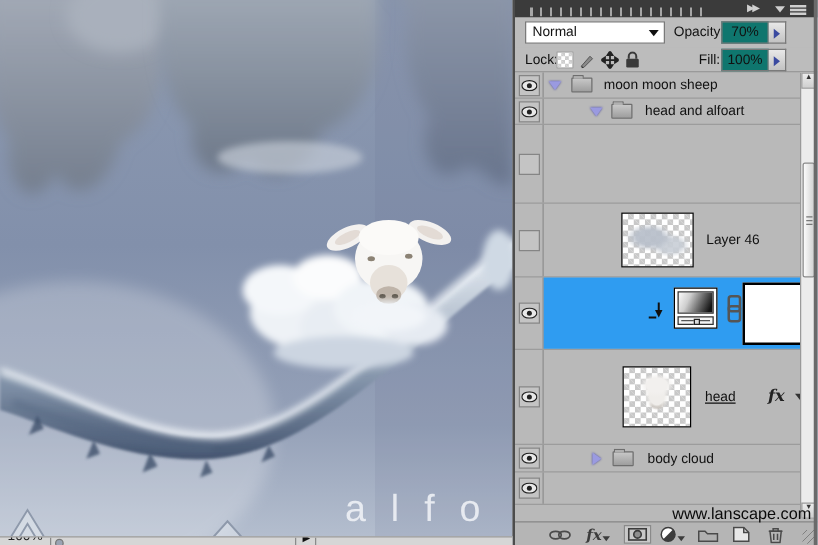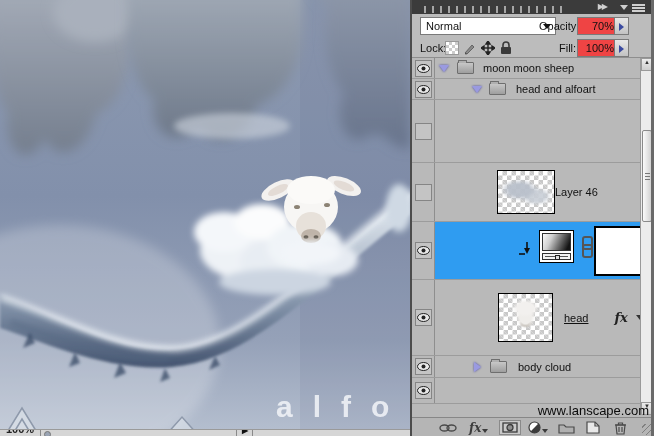--- a/index.html
+++ b/index.html
@@ -1,20 +1,20 @@
 <!DOCTYPE html>
 <html><head>
 <meta charset="utf-8">
 <style>
   * { margin:0; padding:0; box-sizing:border-box; }
   html,body { width:654px; height:436px; overflow:hidden; }
   body { font-family:"Liberation Sans", sans-serif; background:#b9b9b9; position:relative; }
 
   
-  .canvas-area { position:absolute; left:0; top:0; width:410px; height:436px; background:#8694ae;font-weight:bold; }
+  .canvas-area { position:absolute; left:0; top:0; width:410px; height:436px; background:#8694ae; }
   .canvas-area svg { display:block; }
 
   
   .status-strip { position:absolute; left:0; top:429px; width:410px; height:7px;
     background:#d6d6d6; border-top:1px solid #9a9a9a; overflow:hidden; z-index:5; }
   .status-zoom { display:block; margin-top:-7px; padding-left:6px; font-size:11px; color:#222; }
   .status-div { position:absolute; top:0; width:1px; height:7px; background:#8a8a8a; }
   .status-arrow { position:absolute; left:242px; top:-4px; font-size:8px; color:#111; }
   .status-icon { position:absolute; left:44px; top:1px; width:7px; height:7px; border-radius:50%;
     background:#9aa4b4; border:1px solid #777; }
@@ -29,27 +29,27 @@
     background:repeating-linear-gradient(90deg,#b9b9b9 0 2px, transparent 2px 8px); opacity:.85; }
   .collapse-icon { position:absolute; right:48px; top:2px; color:#cfcfcf; font-size:8px; letter-spacing:-2px; }
   .panelmenu-icon { position:absolute; right:8px; top:3px; width:26px; height:9px; }
   .panelmenu-icon .tri { position:absolute; left:0; top:2px; width:0; height:0;
     border-left:4px solid transparent; border-right:4px solid transparent; border-top:5px solid #cfcfcf; }
   .panelmenu-icon .bars { position:absolute; left:12px; top:1px; width:13px; height:2px; background:#cfcfcf;
     box-shadow:0 3px 0 #cfcfcf, 0 6px 0 #cfcfcf; }
 
   
   .blendrow { position:absolute; left:0; top:14px; width:242px; height:24px; background:#bcbcbc; }
-  .select-box { position:absolute; left:8px; top:3px; width:136px; height:18px; background:#fff;
+  .select-box { position:absolute; left:8px; top:3px; width:112px; height:18px; background:#fff;
     border:1px solid #7a7a7a; font-size:11px; color:#111; line-height:16px; padding-left:5px; }
   .select-box .dd { position:absolute; right:4px; top:6px; width:0; height:0;
     border-left:4px solid transparent; border-right:4px solid transparent; border-top:5px solid #111; }
   .flabel { position:absolute; top:6px; font-size:11px; color:#111; }
-  .field { position:absolute; top:3px; width:38px; height:18px; background:#ef4444; border:1px solid #7a7a7a;
-    font-size:11px; color:#111; line-height:16px; text-align:right; }
+  .field { position:absolute; top:3px; width:38px; height:18px; background:#0f766e; border:1px solid #7a7a7a;
+    font-size:11px; color:#111; line-height:16px; text-align:center; }
   .spin { position:absolute; top:3px; width:14px; height:18px; background:linear-gradient(#e8e8e8,#c2c2c2);
     border:1px solid #7a7a7a; border-left:none; }
   .spin::after { content:""; position:absolute; left:4px; top:5px; width:0; height:0;
     border-top:4px solid transparent; border-bottom:4px solid transparent; border-left:5px solid #3a4aa0; }
 
   
   .lockrow { position:absolute; left:0; top:38px; width:242px; height:20px; background:#bcbcbc;
     border-bottom:1px solid #8e8e8e; }
   .lockicons { position:absolute; left:33px; top:3px; display:flex; gap:4px; }
   .licon { width:14px; height:14px; position:relative; }
@@ -342,21 +342,21 @@
     </div>
 
     <div class="lrow" style="height:59px">
       <div class="eyecell">
           <span class="well"></span>
         </div>
       <div class="rowcontent">
         <div class="thumb" style="margin-left:62px; width:58px; height:44px">
           <div class="cloudblob"></div>
         </div>
-        <span class="lname" style="">Layer 46</span>
+        <span class="lname" style="margin-left:10px">Layer 46</span>
       </div>
     </div>
 
     <div class="lrow selected" style="height:58px">
       <div class="eyecell">
           <span class="well">
         <svg width="13" height="9">
               <ellipse cx="6.5" cy="4.5" rx="6" ry="4" fill="#e8e8e8" stroke="#222"></ellipse>
               <circle cx="6.5" cy="4.5" r="2" fill="#222"></circle>
             </svg>

